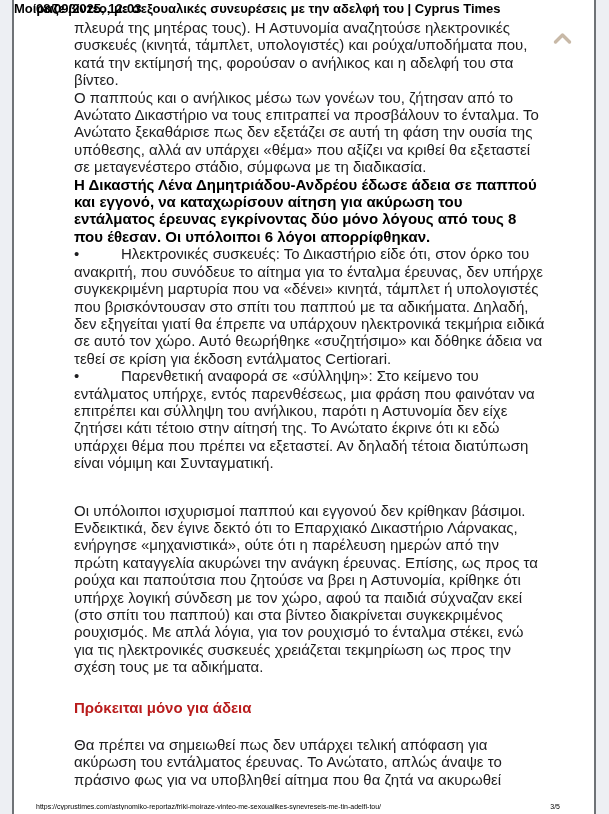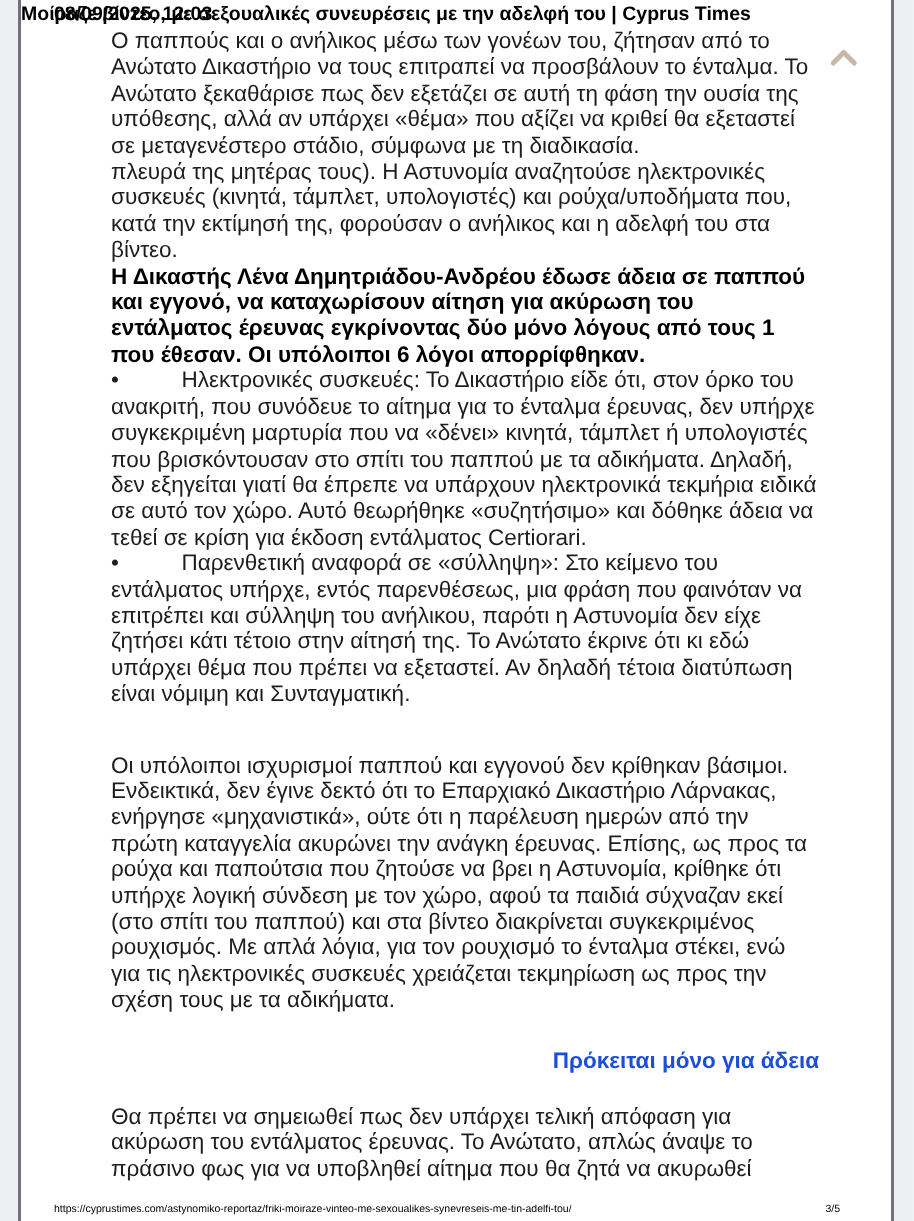--- a/index.html
+++ b/index.html
@@ -84,23 +84,22 @@
     color: #000000;
   }
   .bullet-marker {
     display: inline-block;
     width: 47px;
   }
   .subheading {
     font-size: 15px;
     line-height: 17.4px;
     font-weight: bold;
-    color: #1d4ed8;
+    color: #b91c1c;
     margin: 23px 0 20px 0;
-    text-align: right;
   }
   .page-footer {
     position: absolute;
     left: 22px;
     right: 34px;
     bottom: 4px;
     display: flex;
     justify-content: space-between;
     align-items: baseline;
     font-size: 7px;
@@ -128,23 +127,23 @@
 
     <button class="scroll-top">
       <span>
         <svg width="21" height="13" viewBox="0 0 21 13" aria-hidden="true">
           <polyline points="3.5,10 10.5,3 17.5,10" fill="none" stroke="#c8b9a7" stroke-width="3.4" stroke-linecap="round" stroke-linejoin="round"></polyline>
         </svg>
       </span>
     </button>
 
     <div class="content">
+      <p>πλευρά της μητέρας τους). Η Αστυνομία αναζητούσε ηλεκτρονικές συσκευές (κινητά, τάμπλετ, υπολογιστές) και ρούχα/υποδήματα που, κατά την εκτίμησή της, φορούσαν ο ανήλικος και η αδελφή του στα βίντεο.</p>
       <p>Ο παππούς και ο ανήλικος μέσω των γονέων του, ζήτησαν από το Ανώτατο Δικαστήριο να τους επιτραπεί να προσβάλουν το ένταλμα. Το Ανώτατο ξεκαθάρισε πως δεν εξετάζει σε αυτή τη φάση την ουσία της υπόθεσης, αλλά αν υπάρχει «θέμα» που αξίζει να κριθεί θα εξεταστεί σε μεταγενέστερο στάδιο, σύμφωνα με τη διαδικασία.</p>
-      <p>πλευρά της μητέρας τους). Η Αστυνομία αναζητούσε ηλεκτρονικές συσκευές (κινητά, τάμπλετ, υπολογιστές) και ρούχα/υποδήματα που, κατά την εκτίμησή της, φορούσαν ο ανήλικος και η αδελφή του στα βίντεο.</p>
-      <p class="bold-para">Η Δικαστής Λένα Δημητριάδου-Ανδρέου έδωσε άδεια σε παππού και εγγονό, να καταχωρίσουν αίτηση για ακύρωση του εντάλματος έρευνας εγκρίνοντας δύο μόνο λόγους από τους 1 που έθεσαν. Οι υπόλοιποι 6 λόγοι απορρίφθηκαν.</p>
+      <p class="bold-para">Η Δικαστής Λένα Δημητριάδου-Ανδρέου έδωσε άδεια σε παππού και εγγονό, να καταχωρίσουν αίτηση για ακύρωση του εντάλματος έρευνας εγκρίνοντας δύο μόνο λόγους από τους 8 που έθεσαν. Οι υπόλοιποι 6 λόγοι απορρίφθηκαν.</p>
       <p><span class="bullet-marker">•</span><span>Ηλεκτρονικές συσκευές: Το Δικαστήριο είδε ότι, στον όρκο του ανακριτή, που συνόδευε το αίτημα για το ένταλμα έρευνας, δεν υπήρχε συγκεκριμένη μαρτυρία που να «δένει» κινητά, τάμπλετ ή υπολογιστές που βρισκόντουσαν στο σπίτι του παππού με τα αδικήματα. Δηλαδή, δεν εξηγείται γιατί θα έπρεπε να υπάρχουν ηλεκτρονικά τεκμήρια ειδικά σε αυτό τον χώρο. Αυτό θεωρήθηκε «συζητήσιμο» και δόθηκε άδεια να τεθεί σε κρίση για έκδοση εντάλματος Certiorari.</span></p>
       <p><span class="bullet-marker">•</span><span>Παρενθετική αναφορά σε «σύλληψη»: Στο κείμενο του εντάλματος υπήρχε, εντός παρενθέσεως, μια φράση που φαινόταν να επιτρέπει και σύλληψη του ανήλικου, παρότι η Αστυνομία δεν είχε ζητήσει κάτι τέτοιο στην αίτησή της. Το Ανώτατο έκρινε ότι κι εδώ υπάρχει θέμα που πρέπει να εξεταστεί. Αν δηλαδή τέτοια διατύπωση είναι νόμιμη και Συνταγματική.</span></p>
       <p class="gap-before">Οι υπόλοιποι ισχυρισμοί παππού και εγγονού δεν κρίθηκαν βάσιμοι. Ενδεικτικά, δεν έγινε δεκτό ότι το Επαρχιακό Δικαστήριο Λάρνακας, ενήργησε «μηχανιστικά», ούτε ότι η παρέλευση ημερών από την πρώτη καταγγελία ακυρώνει την ανάγκη έρευνας. Επίσης, ως προς τα ρούχα και παπούτσια που ζητούσε να βρει η Αστυνομία, κρίθηκε ότι υπήρχε λογική σύνδεση με τον χώρο, αφού τα παιδιά σύχναζαν εκεί (στο σπίτι του παππού) και στα βίντεο διακρίνεται συγκεκριμένος ρουχισμός. Με απλά λόγια, για τον ρουχισμό το ένταλμα στέκει, ενώ για τις ηλεκτρονικές συσκευές χρειάζεται τεκμηρίωση ως προς την σχέση τους με τα αδικήματα.</p>
       <h2 class="subheading">Πρόκειται μόνο για άδεια</h2>
       <p>Θα πρέπει να σημειωθεί πως δεν υπάρχει τελική απόφαση για ακύρωση του εντάλματος έρευνας. Το Ανώτατο, απλώς άναψε το πράσινο φως για να υποβληθεί αίτημα που θα ζητά να ακυρωθεί</p>
     </div>
 
     <div class="page-footer">
       <span class="footer-url">https://cyprustimes.com/astynomiko-reportaz/friki-moiraze-vinteo-me-sexoualikes-synevreseis-me-tin-adelfi-tou/</span>
       <span class="footer-page">3/5</span>

